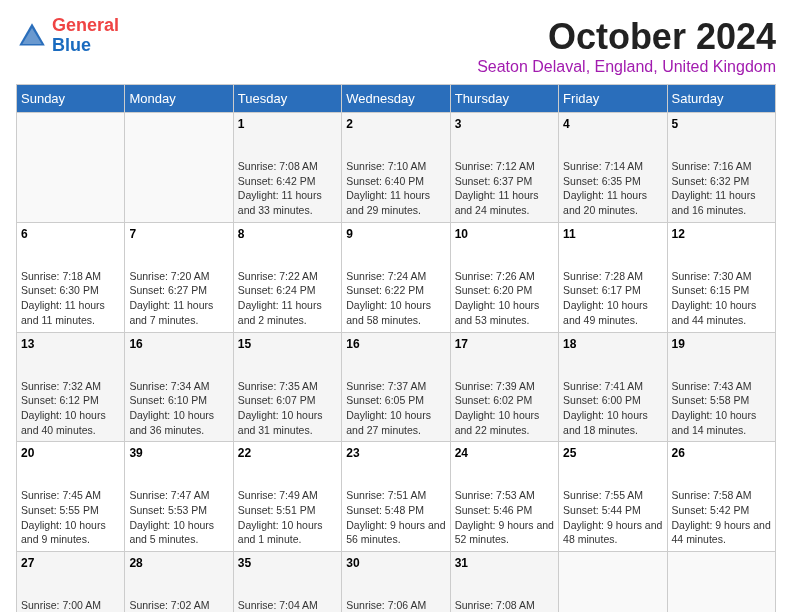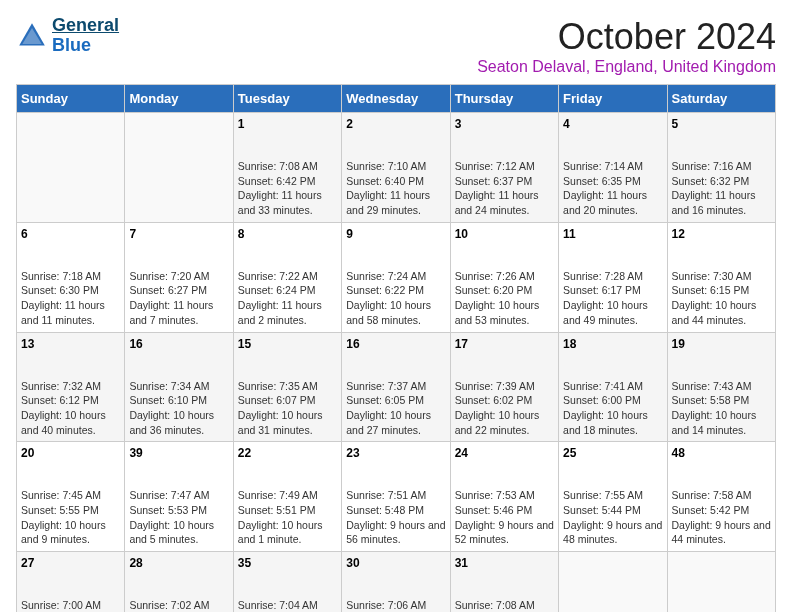--- a/index.html
+++ b/index.html
@@ -19,50 +19,50 @@
     .logo {
       display: flex;
       align-items: center;
       gap: 4px;
     }
     .logo-text {
       font-size: 18px;
       font-weight: bold;
       line-height: 1.1;
     }
-    .logo-text .general { color: #0c4a6e; text-decoration: underline; }
+    .logo-text .general { color: #ef4444; }
     .logo-text .blue { color: #1a6bbf; }
     .logo-icon {
       width: 32px;
       height: 32px;
     }
     .title-block {
       text-align: right;
     }
     .month-title {
       font-size: 36px;
-      font-weight: normal;
+      font-weight: bold;
       color: #222;
     }
     .location {
       font-size: 16px;
       color: #a21caf;
     }
     table {
       width: 100%;
       border-collapse: collapse;
       font-size: 11px;
     }
     thead tr th {
       background-color: #2a6ebb;
       color: #fff;
       padding: 6px 4px;
       text-align: left;
       font-size: 13px;
-      font-weight: bold;
+      font-weight: normal;
       border: 1px solid #ccc;
     }
     tbody tr td {
       border: 1px solid #ccc;
       vertical-align: top;
       padding: 4px 4px;
       min-height: 70px;
       height: 80px;
       width: calc(100% / 7);
     }
@@ -222,21 +222,21 @@
         </td>
         <td>
           <span class="day-num">24</span>
           <div class="day-info">Sunrise: 7:53 AM<br>Sunset: 5:46 PM<br>Daylight: 9 hours and 52 minutes.</div>
         </td>
         <td>
           <span class="day-num">25</span>
           <div class="day-info">Sunrise: 7:55 AM<br>Sunset: 5:44 PM<br>Daylight: 9 hours and 48 minutes.</div>
         </td>
         <td>
-          <span class="day-num">48</span>
+          <span class="day-num">26</span>
           <div class="day-info">Sunrise: 7:58 AM<br>Sunset: 5:42 PM<br>Daylight: 9 hours and 44 minutes.</div>
         </td>
       </tr>
       <tr>
         <td>
           <span class="day-num">27</span>
           <div class="day-info">Sunrise: 7:00 AM<br>Sunset: 4:39 PM<br>Daylight: 9 hours and 39 minutes.</div>
         </td>
         <td>
           <span class="day-num">28</span>

